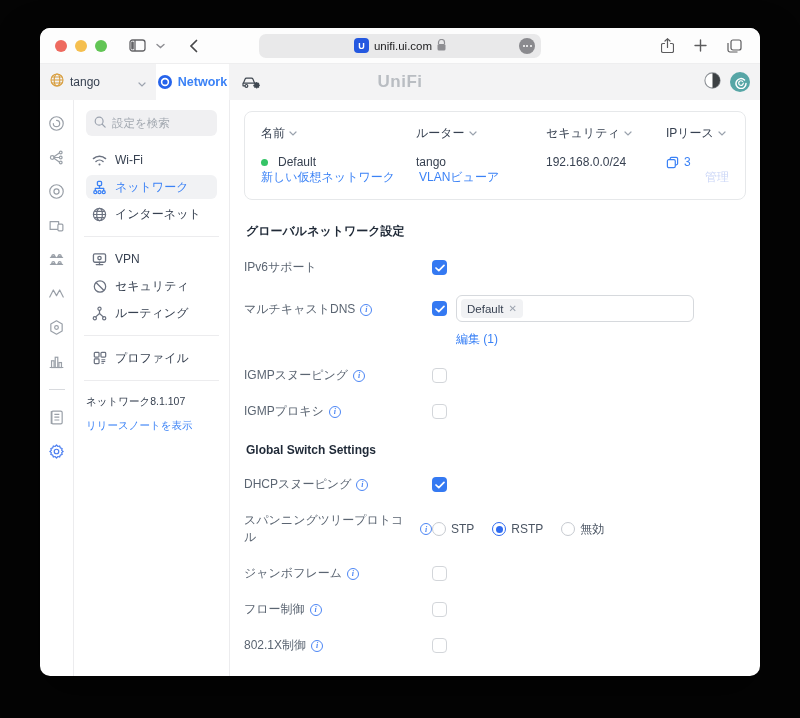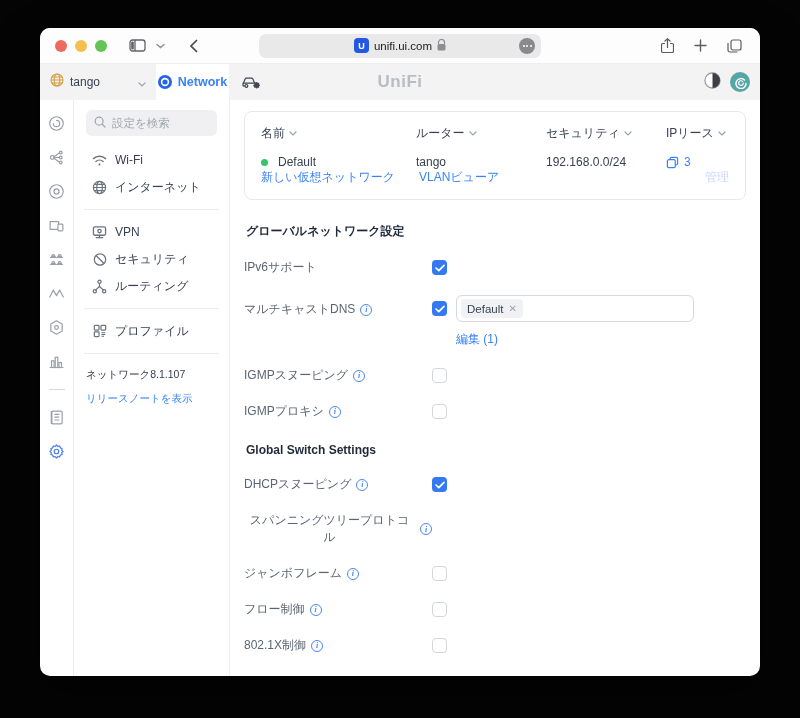--- a/index.html
+++ b/index.html
@@ -112,21 +112,21 @@
   .dot { width:7px; height:7px; border-radius:50%; background:#35c466; margin-right:6px; }
   .data-row { margin-top:13px; }
   .lease-link { display:flex; align-items:center; gap:5px; color:#3b82f6; font-size:12px; cursor:pointer; }
   .card-actions { margin-top:0; display:flex; gap:24px; align-items:center; }
   .blue-link { color:#3b82f6; font-size:12px; cursor:pointer; }
   .manage { margin-left:auto; color:#ccd7f7; font-size:12px; }
   
   .section-title { font-size:12px; font-weight:bold; color:#1f2937; margin:23px 2px 19px; }
   .set-row { display:flex; align-items:center; margin-bottom:19px; min-height:16px; }
   .set-row.top { align-items:flex-start; }
-  .set-label { width:188px; flex:0 0 188px; font-size:12px; color:#5b6572; display:flex; align-items:center; gap:5px;text-align:center; }
+  .set-label { width:188px; flex:0 0 188px; font-size:12px; color:#5b6572; display:flex; align-items:center; gap:5px; }
   .info-ic {
     width:12px; height:12px; border-radius:50%; border:1px solid #4c86f5; color:#4c86f5;
     font-size:8px; font-weight:bold; display:inline-flex; align-items:center; justify-content:center;
     font-family:"Liberation Serif",serif; font-style:italic; flex:0 0 12px;
   }
   .cbx {
     width:15px; height:15px; border-radius:4px; flex:0 0 15px;
     display:flex; align-items:center; justify-content:center; cursor:pointer;
   }
   .cbx.checked { background:#3479f2; }
@@ -369,20 +369,32 @@
         <span class="sic">
           <svg width="15" height="13" viewBox="0 0 16 13" fill="none" stroke="currentColor" stroke-width="1.5" stroke-linecap="round">
             <path d="M1.5 4.5 a9.5 9.5 0 0 1 13 0"></path>
               <path d="M4.2 7.6 a5.6 5.6 0 0 1 7.6 0"></path>
             <circle cx="8" cy="10.8" r="1.1" fill="currentColor" stroke="none"></circle>
           </svg>
         </span>
         <span>Wi-Fi</span>
       </div>
 
+      <div class="side-item active">
+        <span class="sic">
+          <svg width="15" height="15" viewBox="0 0 16 16" fill="none" stroke="currentColor" stroke-width="1.4" stroke-linecap="round" stroke-linejoin="round">
+            <rect x="5.8" y="1.5" width="4.4" height="4.4" rx="1"></rect>
+            <path d="M8 5.9 V9 M3.5 11.5 V9 h9 v2.5"></path>
+            <circle cx="3.5" cy="13" r="1.6"></circle>
+              <circle cx="8" cy="13" r="1.6"></circle>
+              <circle cx="12.5" cy="13" r="1.6"></circle>
+          </svg>
+        </span>
+        <span>ネットワーク</span>
+      </div>
 
       <div class="side-item">
         <span class="sic">
           <svg width="15" height="15" viewBox="0 0 16 16" fill="none" stroke="currentColor" stroke-width="1.3">
             <circle cx="8" cy="8" r="6.5"></circle>
               <ellipse cx="8" cy="8" rx="3" ry="6.5"></ellipse>
             <line x1="1.5" y1="8" x2="14.5" y2="8"></line>
               <line x1="2.4" y1="4.6" x2="13.6" y2="4.6"></line>
               <line x1="2.4" y1="11.4" x2="13.6" y2="11.4"></line>
           </svg>
@@ -564,20 +576,36 @@
               <path d="M1 4 L3.8 6.7 L9 1.3"></path>
             </svg>
         </span>
       </div>
 
       <div class="set-row">
         <span class="set-label">
           <span>スパンニングツリープロトコル</span>
           <span class="info-ic">i</span>
         </span>
+        <div class="radio-group">
+          <span class="radio-opt">
+            <span class="rdo"></span>
+            <span>STP</span>
+          </span>
+          <span class="radio-opt">
+            <span class="rdo sel">
+                <i></i>
+              </span>
+            <span>RSTP</span>
+          </span>
+          <span class="radio-opt">
+            <span class="rdo"></span>
+            <span>無効</span>
+          </span>
+        </div>
       </div>
 
       <div class="set-row">
         <span class="set-label">
           <span>ジャンボフレーム</span>
           <span class="info-ic">i</span>
         </span>
         <span class="cbx unchecked"></span>
       </div>
 

